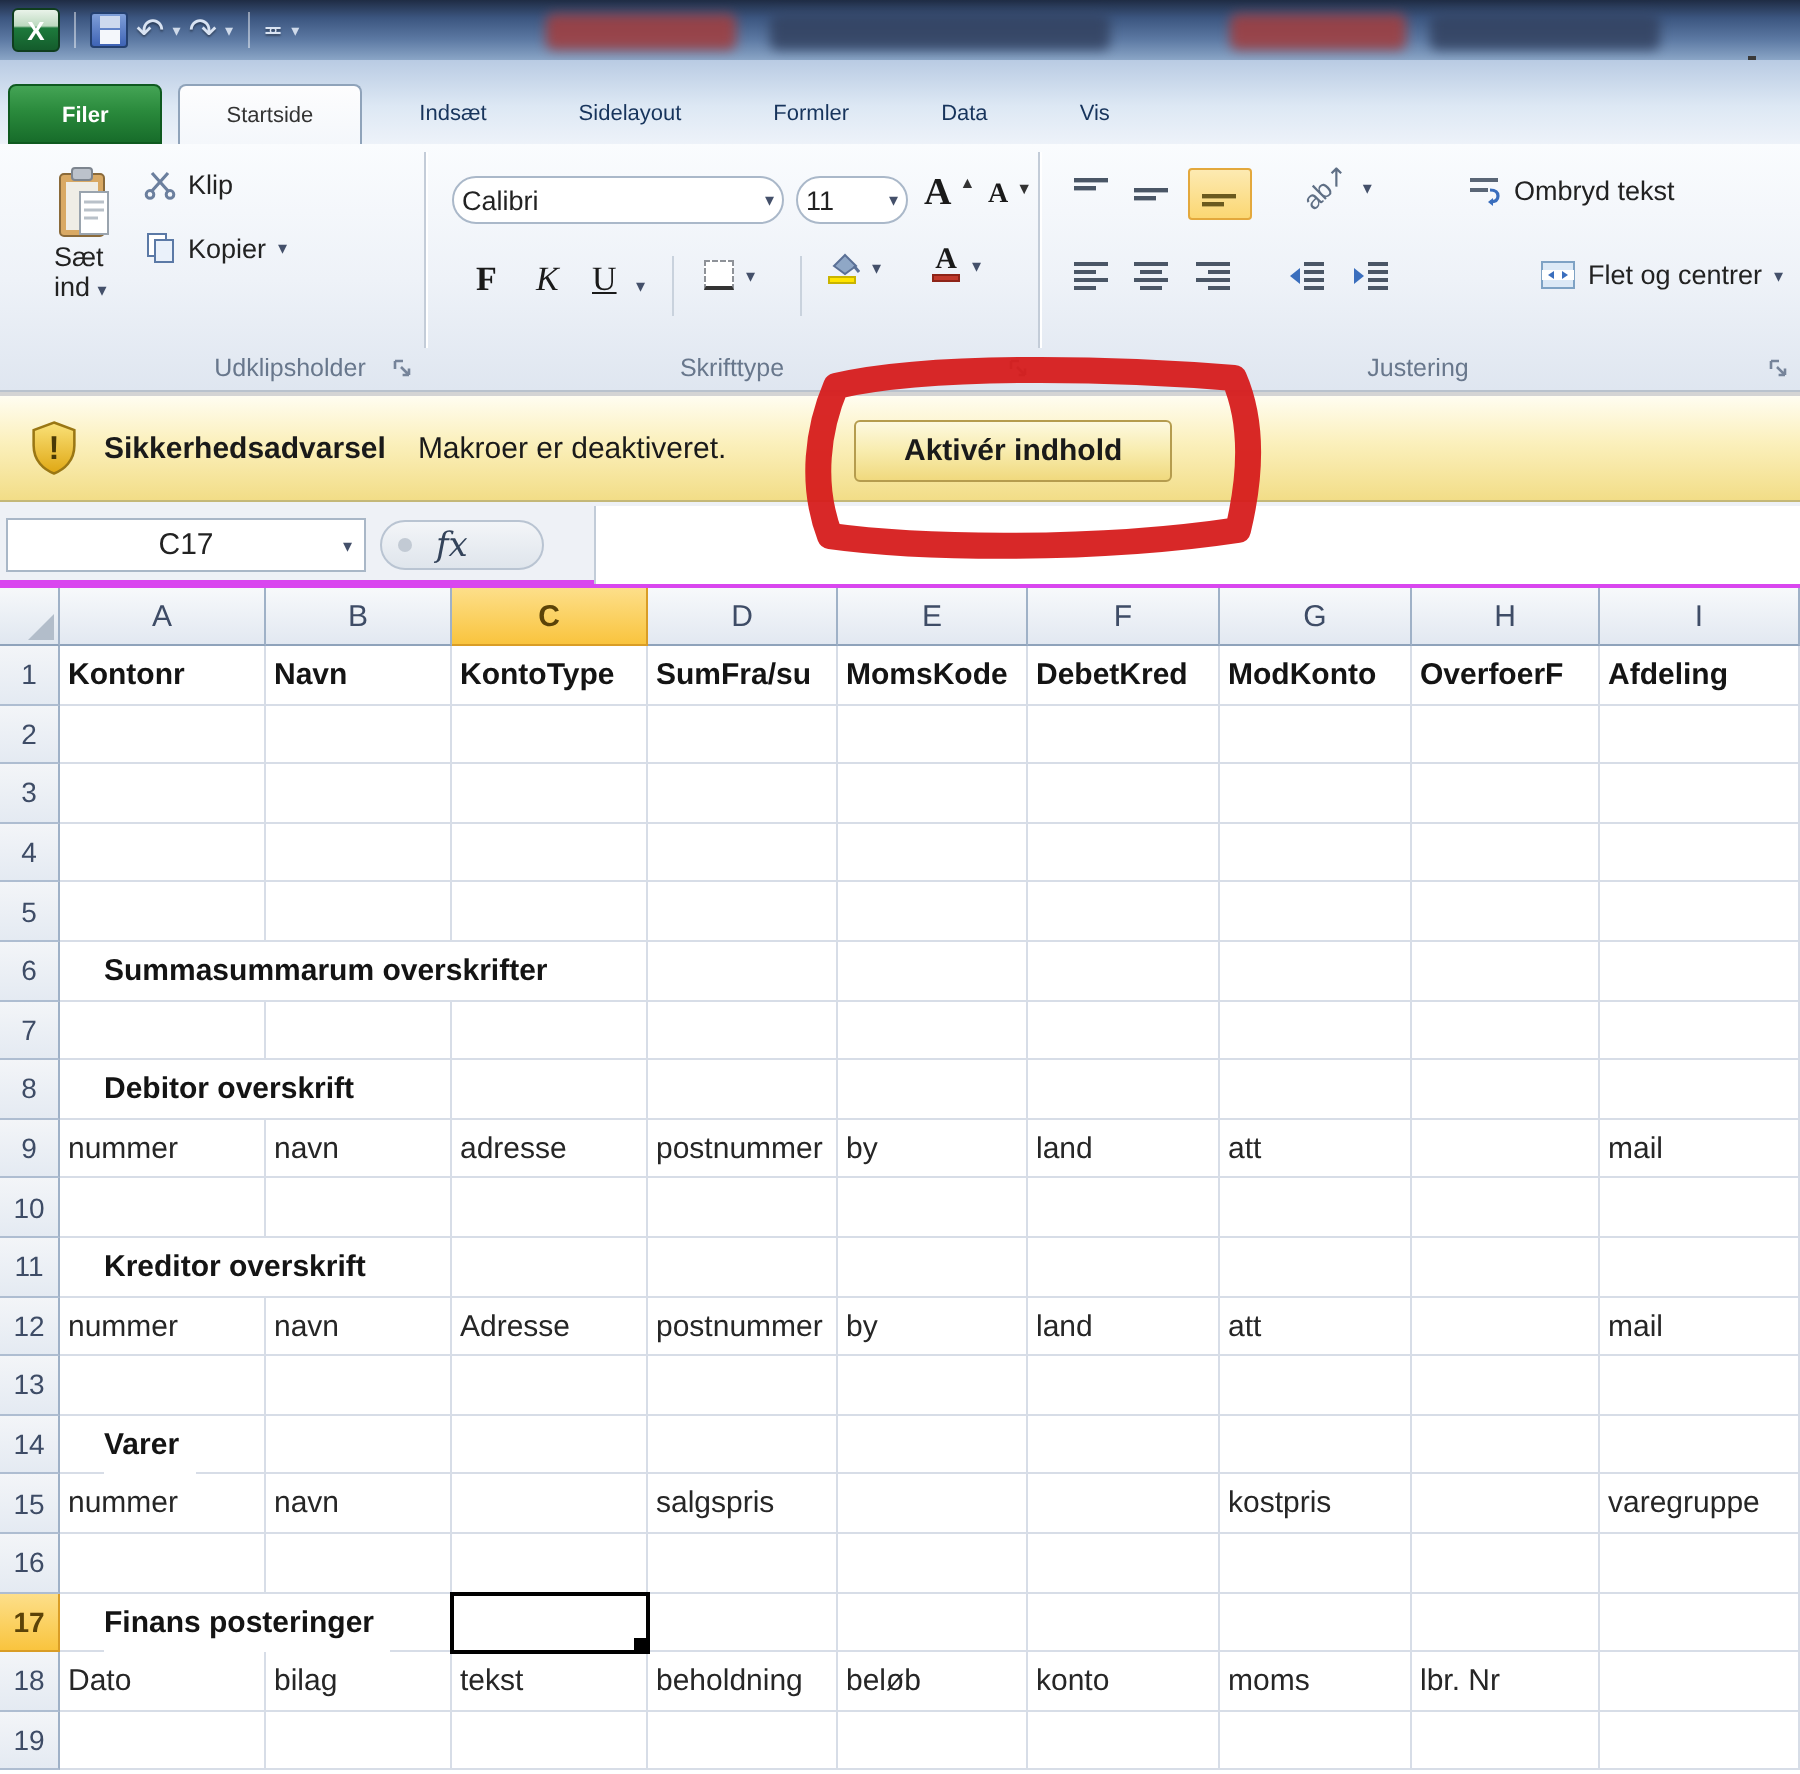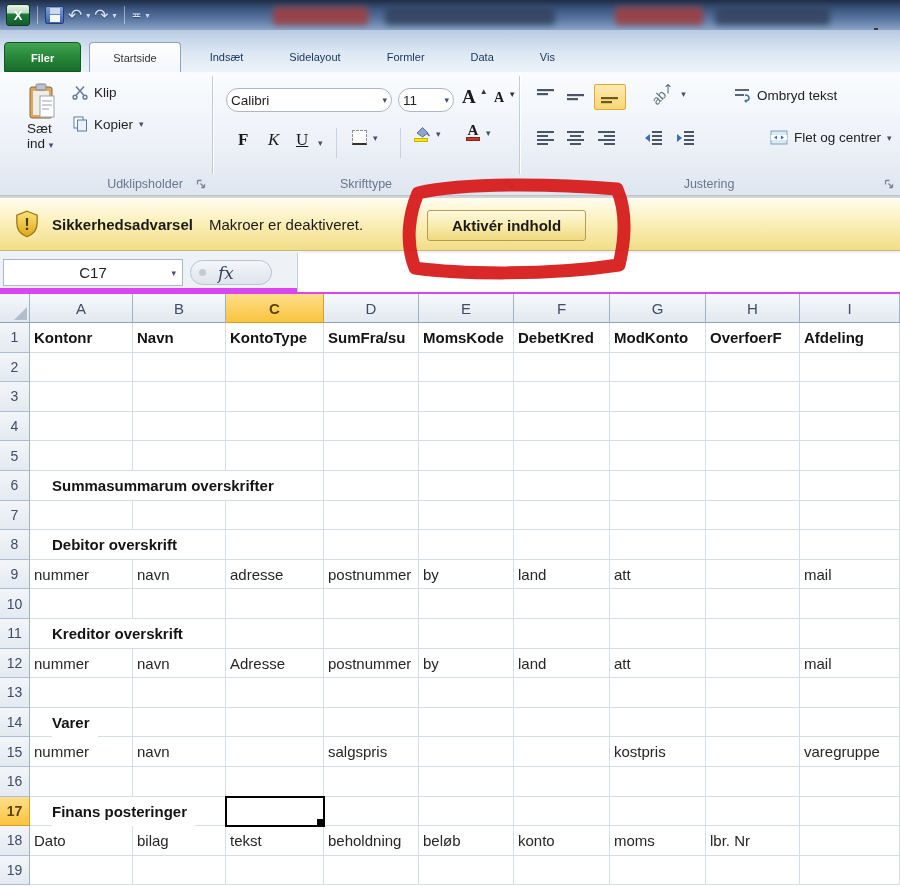--- a/index.html
+++ b/index.html
@@ -97,21 +97,21 @@
   .sec-btn {
     position:absolute; left:427px; top:12px; height:31px; padding:0 24px;
     background:linear-gradient(#fdf9e0, #f8ecae 50%, #f0d97e);
     border:1px solid #b59c4e; border-radius:3px;
     font-weight:bold; font-size:15px; color:#1a1a1a;
   }
 
   
   .fbar {
     position:absolute; left:0; top:251px; width:900px; height:43px;
-    background:#eef1f6; border-bottom:6px solid #d946ef;
+    background:#eef1f6; border-bottom:4px solid #d946ef;
   }
   .namebox {
     position:absolute; left:3px; top:8px; width:180px; height:27px; background:#fff;
     border:1px solid #a9b7c7; display:flex; align-items:center; justify-content:center;
     font-size:15px; color:#222;
   }
   .namebox .arr { position:absolute; right:6px; color:#44506a; font-size:9px; }
   .fpill {
     position:absolute; left:190px; top:9px; width:82px; height:25px; border-radius:13px;
     background:linear-gradient(#f3f5f8,#dfe5ec); border:1px solid #b9c4d2;

